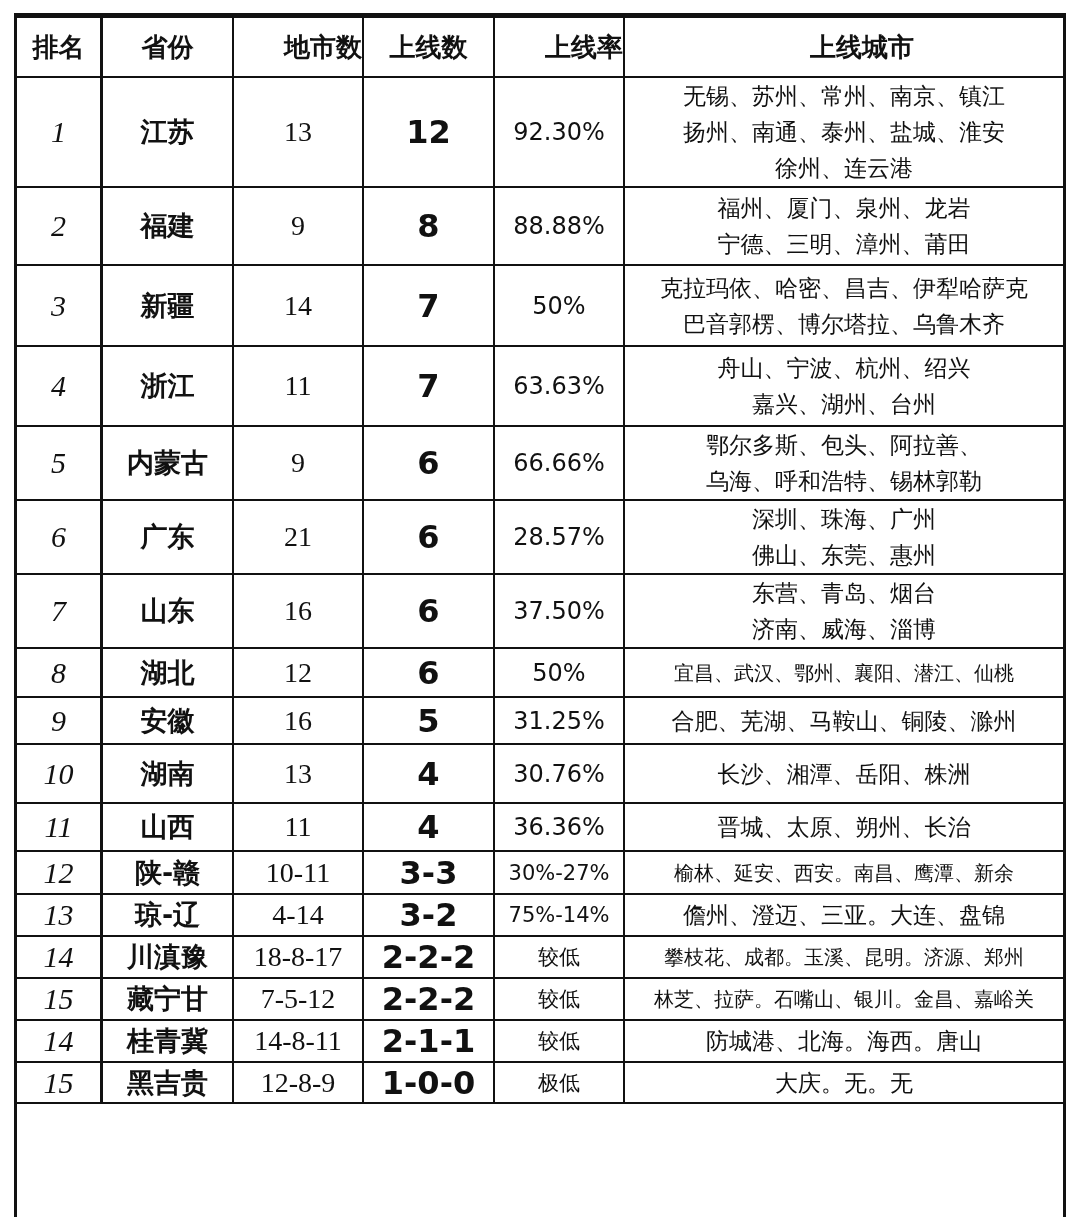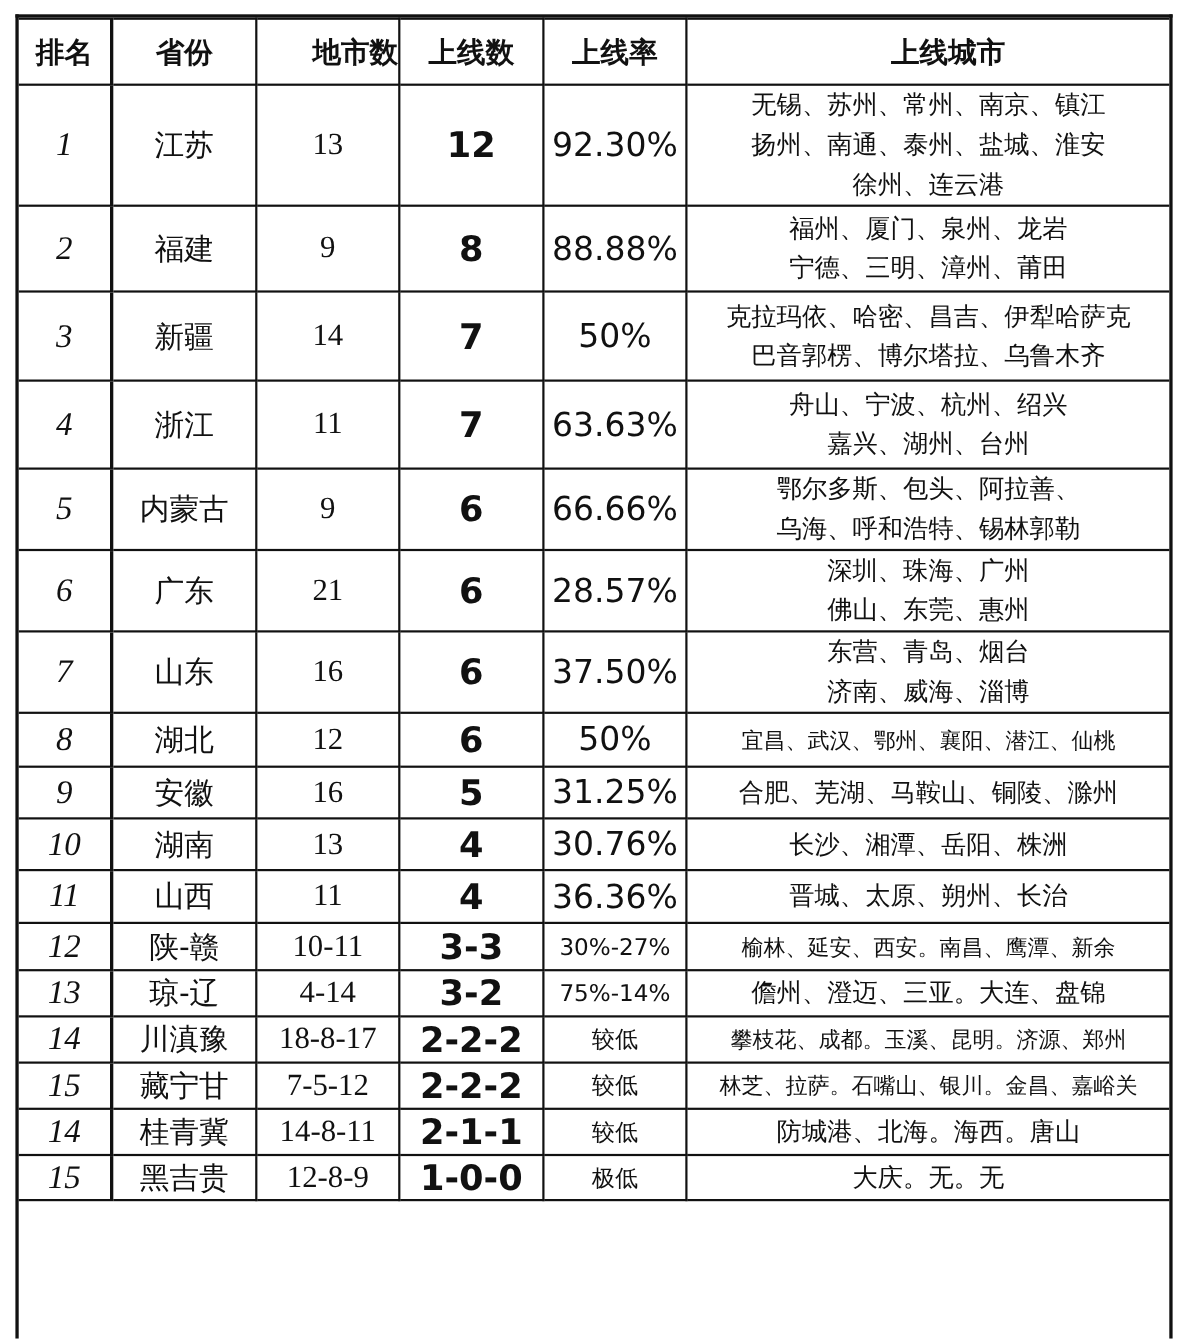--- a/index.html
+++ b/index.html
@@ -14,27 +14,27 @@
   table { border-collapse: collapse; width: 100%; table-layout: fixed; }
   th, td { border: 2px solid #111; text-align: center; vertical-align: middle; padding: 0; }
   tr > :first-child { border-left: none; }
   tr > :last-child { border-right: none; }
   th { height: 58px; font-family: "DejaVu Serif", "Liberation Serif", serif; font-weight: 700;
        font-size: 26px; }
   .c-rank { width: 83px; }
   .c-prov { width: 129px; border-left-width: 3px; }
   .c-total { width: 128px; text-align: right; }
   .c-up { width: 129px; text-align: center; }
-  .c-rate { width: 128px; }
+  .c-rate { width: 128px; text-align: right; }
   .c-cities { width: auto; padding-left: 36px; }
   td.rank { font-family: "Liberation Serif", "DejaVu Serif", serif; font-style: italic; font-size: 30px; }
-  td.prov { font-weight: 400; font-size: 27px; border-left-width: 3px; }
+  td.prov { font-weight: 700; font-size: 27px; border-left-width: 3px; }
   td.total { font-family: "Liberation Serif", "DejaVu Serif", serif; font-size: 28px; }
   td.up { font-weight: 700; font-size: 32px; }
-  td.rate { font-size: 30px; }
+  td.rate { font-size: 24px; }
   td.rate.small { font-size: 21px; }
   td.cities { font-size: 23px; line-height: 36px; }
   td.cities.compact { font-size: 20px; line-height: 34px; margin-top: 48px; }
   .city-line { display: block; white-space: nowrap; text-align: center; }
 </style>
 </head>
 <body>
 
 <div class="sheet">
   <table>
@@ -140,21 +140,21 @@
         <tr style="height: 47px;">
           <td class="rank">9</td>
           <td class="prov">安徽</td>
           <td class="total">16</td>
           <td class="up">5</td>
           <td class="rate">31.25%</td>
           <td class="cities">
             <span class="city-line">合肥、芜湖、马鞍山、铜陵、滁州</span>
           </td>
         </tr>
-        <tr style="height: 47px; margin-top: 37px;">
+        <tr style="height: 59px; margin-top: 37px;">
           <td class="rank">10</td>
           <td class="prov">湖南</td>
           <td class="total">13</td>
           <td class="up">4</td>
           <td class="rate">30.76%</td>
           <td class="cities">
             <span class="city-line">长沙、湘潭、岳阳、株洲</span>
           </td>
         </tr>
         <tr style="height: 48px;">

